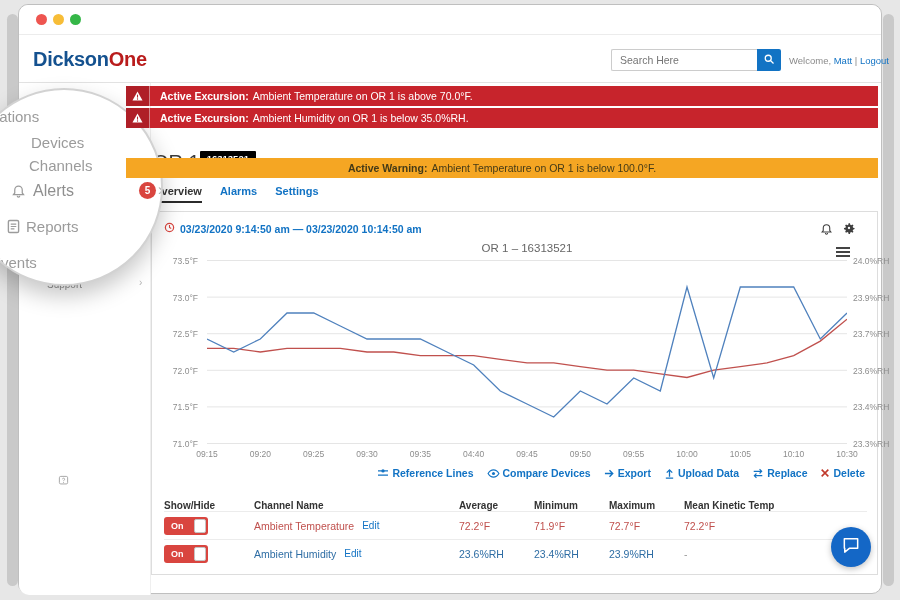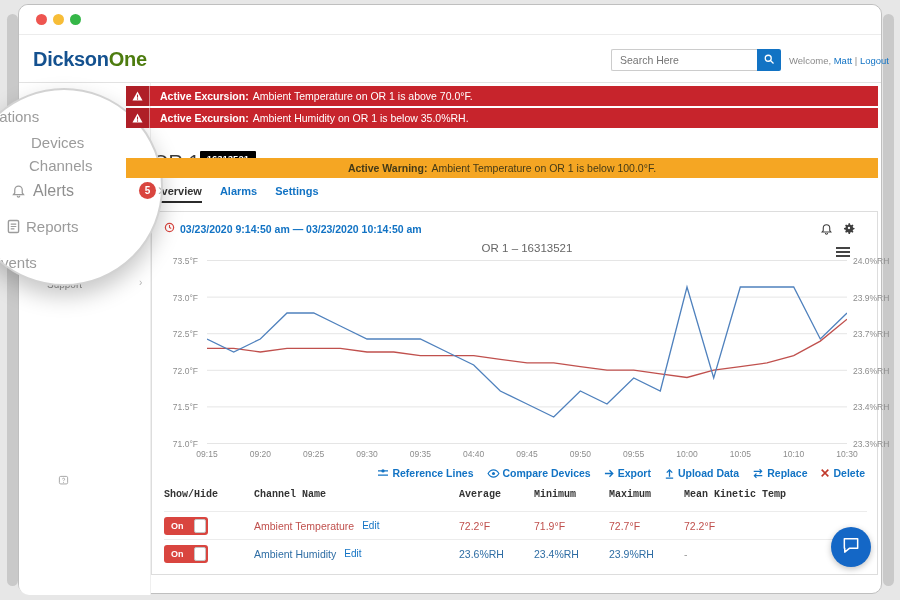--- a/index.html
+++ b/index.html
@@ -11,21 +11,21 @@
   .stack { background:#c9c9c9; border-radius:6px; }
 
   
   .window { left:18px; top:4px; width:864px; height:590px; background:#fff; border:1px solid #bfbfbf; border-radius:10px; }
   .topbar { left:0; top:0; width:100%; height:30px; background:#fff; border-bottom:1px solid #ececec; border-radius:10px 10px 0 0; }
   .dot { width:11px; height:11px; border-radius:50%; top:9px; }
 
   
   .header { left:0; top:30px; width:100%; height:48px; background:#fff; border-bottom:1px solid #e2e2e2; }
   .logo { left:14px; top:13px; font-size:20px; font-weight:bold; letter-spacing:-0.3px; }
-  .logo .d1 { color:#14518f; } .logo .d2 { color:#4d7c0f; }
+  .logo .d1 { color:#14518f; } .logo .d2 { color:#b91c1c; }
   .search-input { left:592px; top:14px; width:146px; height:22px; border:1px solid #ccc; border-right:none; border-radius:2px 0 0 2px; padding:0 8px; font-size:10.5px; color:#555; outline:none; font-family:"Liberation Sans",sans-serif; }
   .search-btn { left:738px; top:14px; width:24px; height:22px; background:#1273c4; border:none; border-radius:0 2px 2px 0; display:flex; align-items:center; justify-content:center; cursor:pointer; }
   .welcome { left:770px; top:20px; font-size:9.5px; color:#8a8a8a; white-space:nowrap; }
   .welcome a { color:#1273c4; text-decoration:none; }
 
   
   .sidebar { left:0; top:78px; width:132px; height:512px; background:#fff; border-right:1px solid #efefef; border-radius:0 0 0 10px; }
   .side-item { position:absolute; left:26px; font-size:12px; color:#8f8f8f; white-space:nowrap; }
   .side-item.small { font-size:10px; left:28px; }
   .side-icon { position:absolute; left:11px; }
@@ -58,21 +58,21 @@
   .axis-lab { position:absolute; font-size:8.5px; color:#8d8d8d; white-space:nowrap; }
 
   
   .chart-toolbar { right:12px; top:255px; display:flex; gap:13px; font-size:10.5px; color:#1273c4; font-weight:bold; }
   .tb-item { display:flex; align-items:center; gap:3px; cursor:pointer; white-space:nowrap; }
   .tb-item svg { display:block; }
 
   
   .tbl { left:12px; top:277px; width:703px; }
   .trow { display:flex; align-items:center; height:28px; border-top:1px solid #ececec; font-size:10.5px; }
-  .thead { display:flex; align-items:flex-start; height:22px; font-size:10px; font-weight:bold; color:#333;font-family:Liberation Mono, monospace; }
+  .thead { display:flex; align-items:flex-end; height:22px; font-size:10px; font-weight:bold; color:#333; }
   .c1{width:90px;} .c2{width:205px; display:flex; align-items:center;} .c3{width:75px;} .c4{width:75px;} .c5{width:75px;} .c6{width:120px;}
   .val-red { color:#c0504d; } .val-blue { color:#2e6da4; } .val-dash { color:#999; }
   .name-temp { color:#c0504d; } .name-hum { color:#2e6da4; }
   .edit-link { color:#1273c4; margin-left:8px; font-size:10px; cursor:pointer; }
   .toggle { width:44px; height:18px; background:#d9453f; border-radius:3px; position:relative; display:flex; align-items:center; cursor:pointer; }
   .toggle-label { color:#fff; font-size:9px; font-weight:bold; margin-left:7px; }
   .toggle-knob { position:absolute; right:2px; top:2px; width:12px; height:14px; background:#fff; border:1px solid #c4c4c4; border-radius:2px; }
 
   
   .magnifier { left:-35px; top:88px; width:198px; height:198px; border-radius:50%; background:#fff; border:2px solid #d2d2d2; box-shadow:0 10px 22px rgba(0,0,0,.22); overflow:hidden; z-index:50; }

